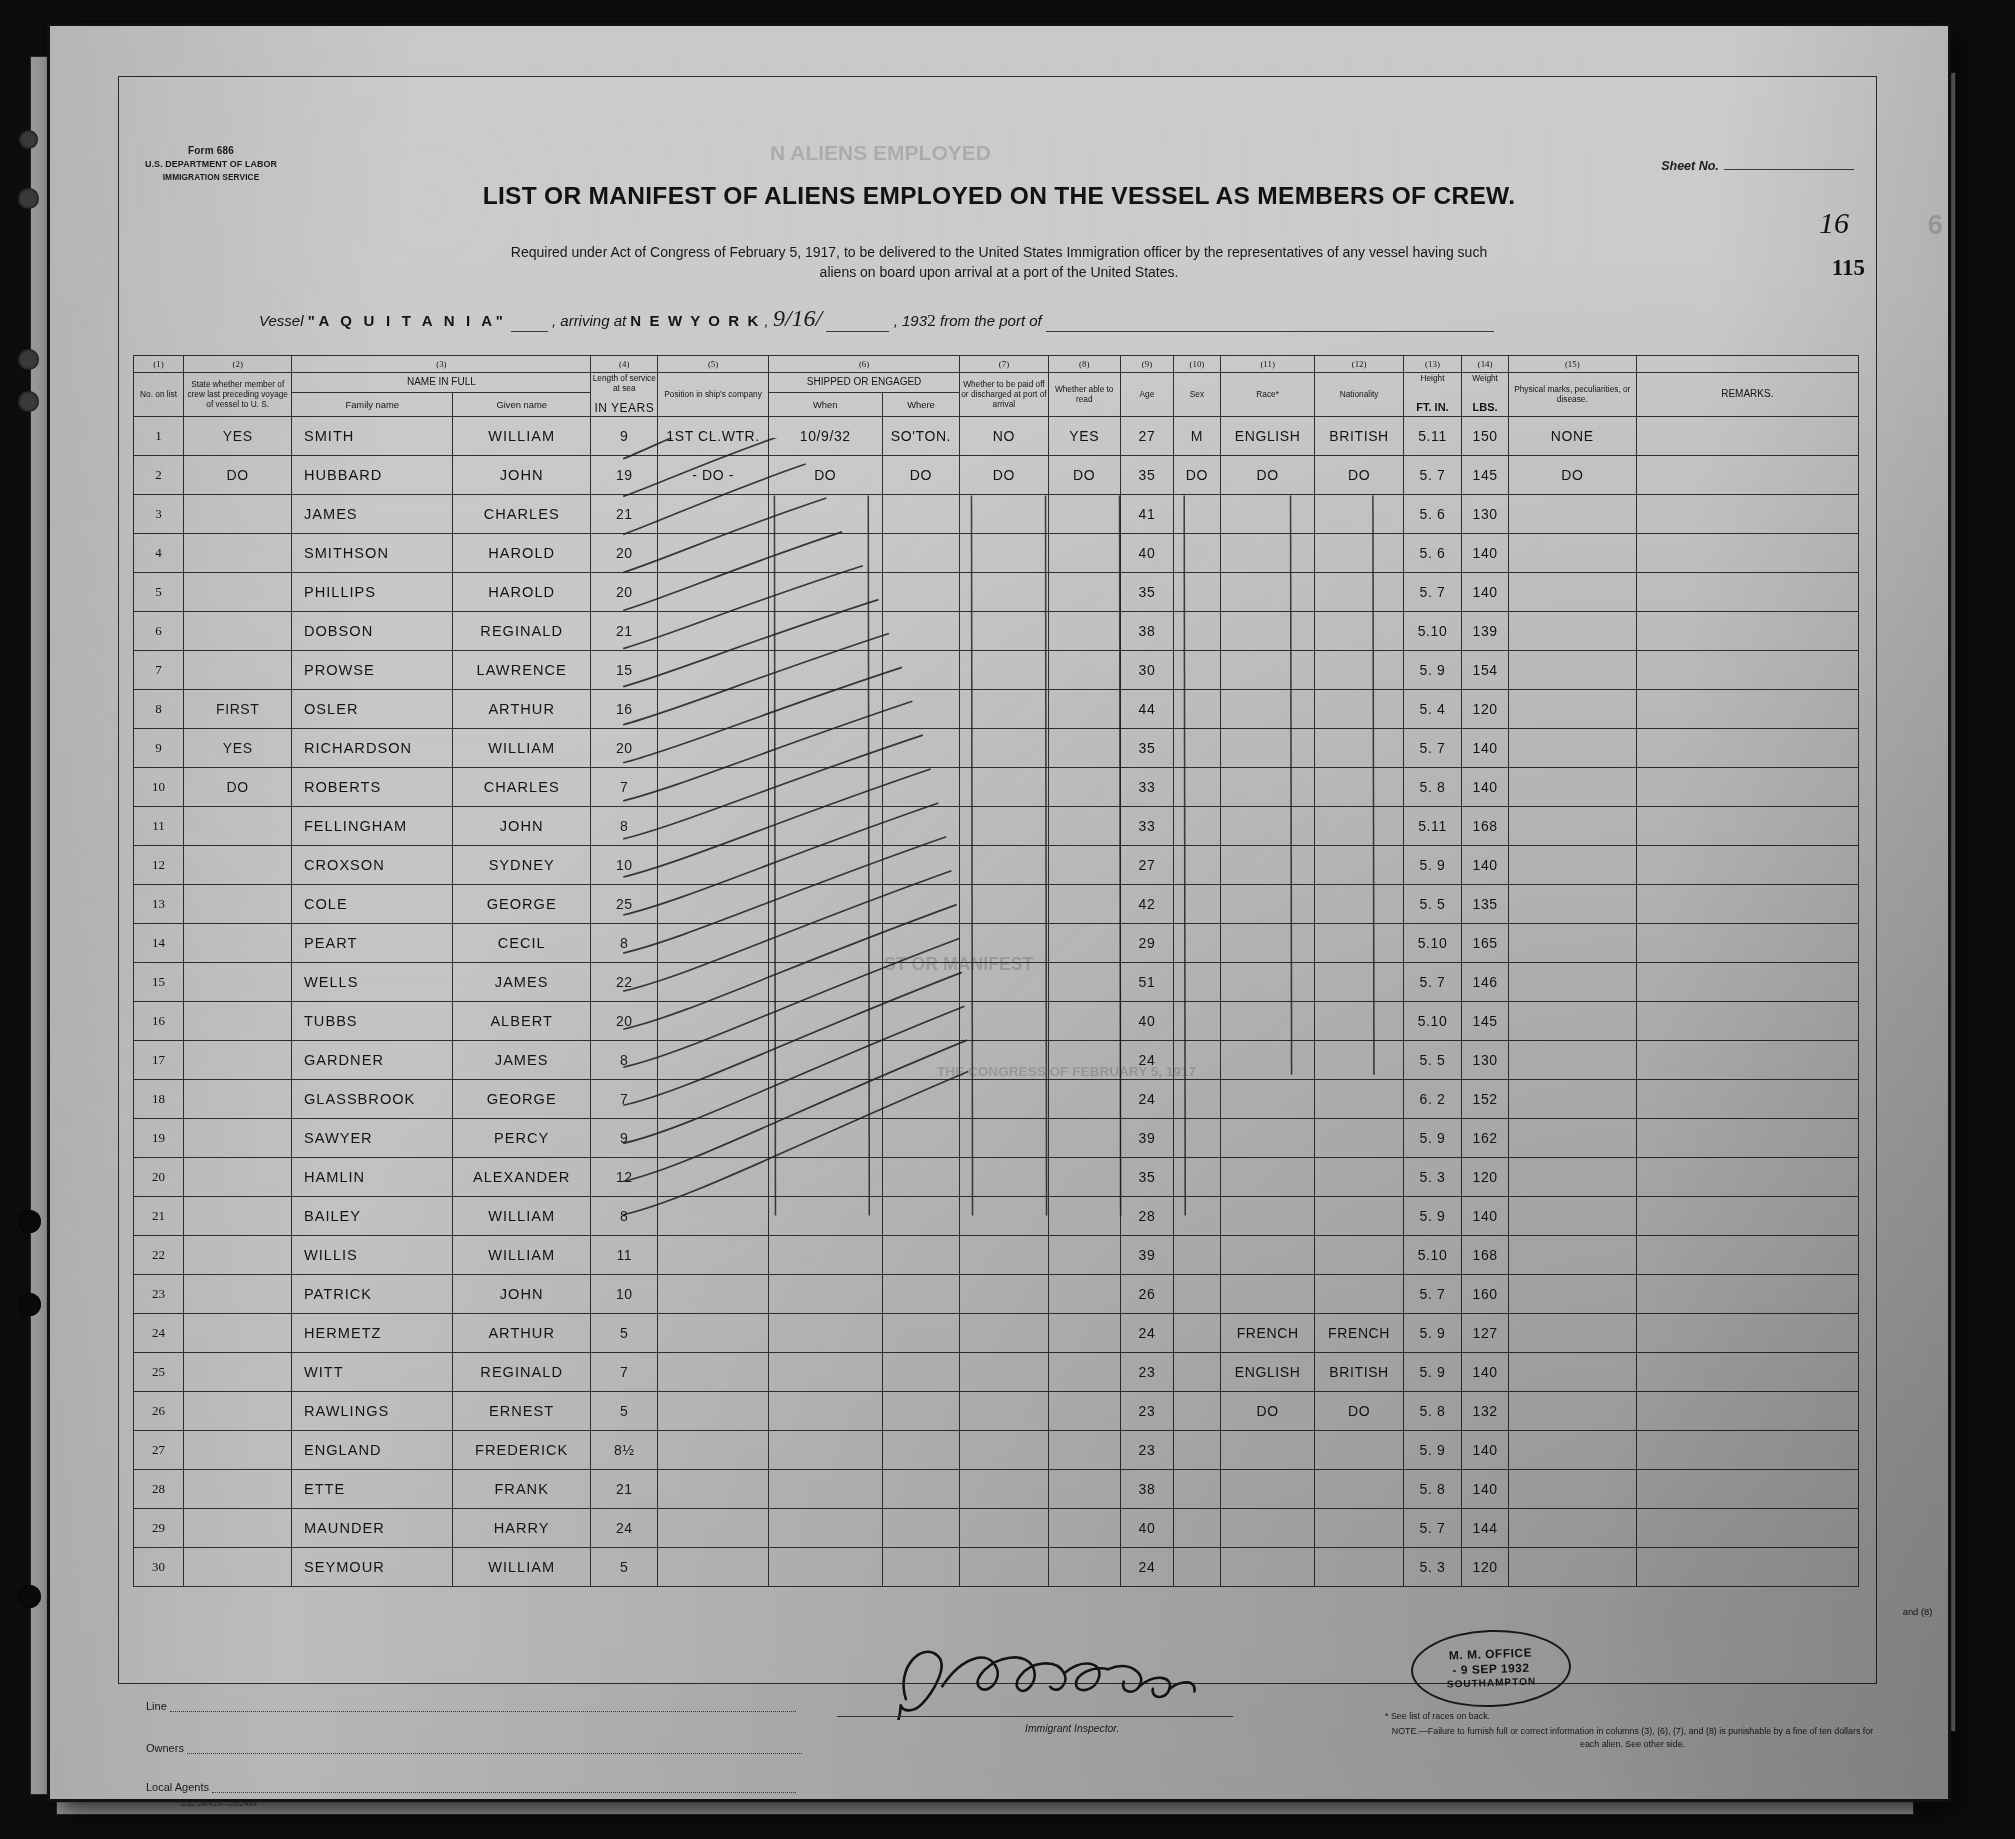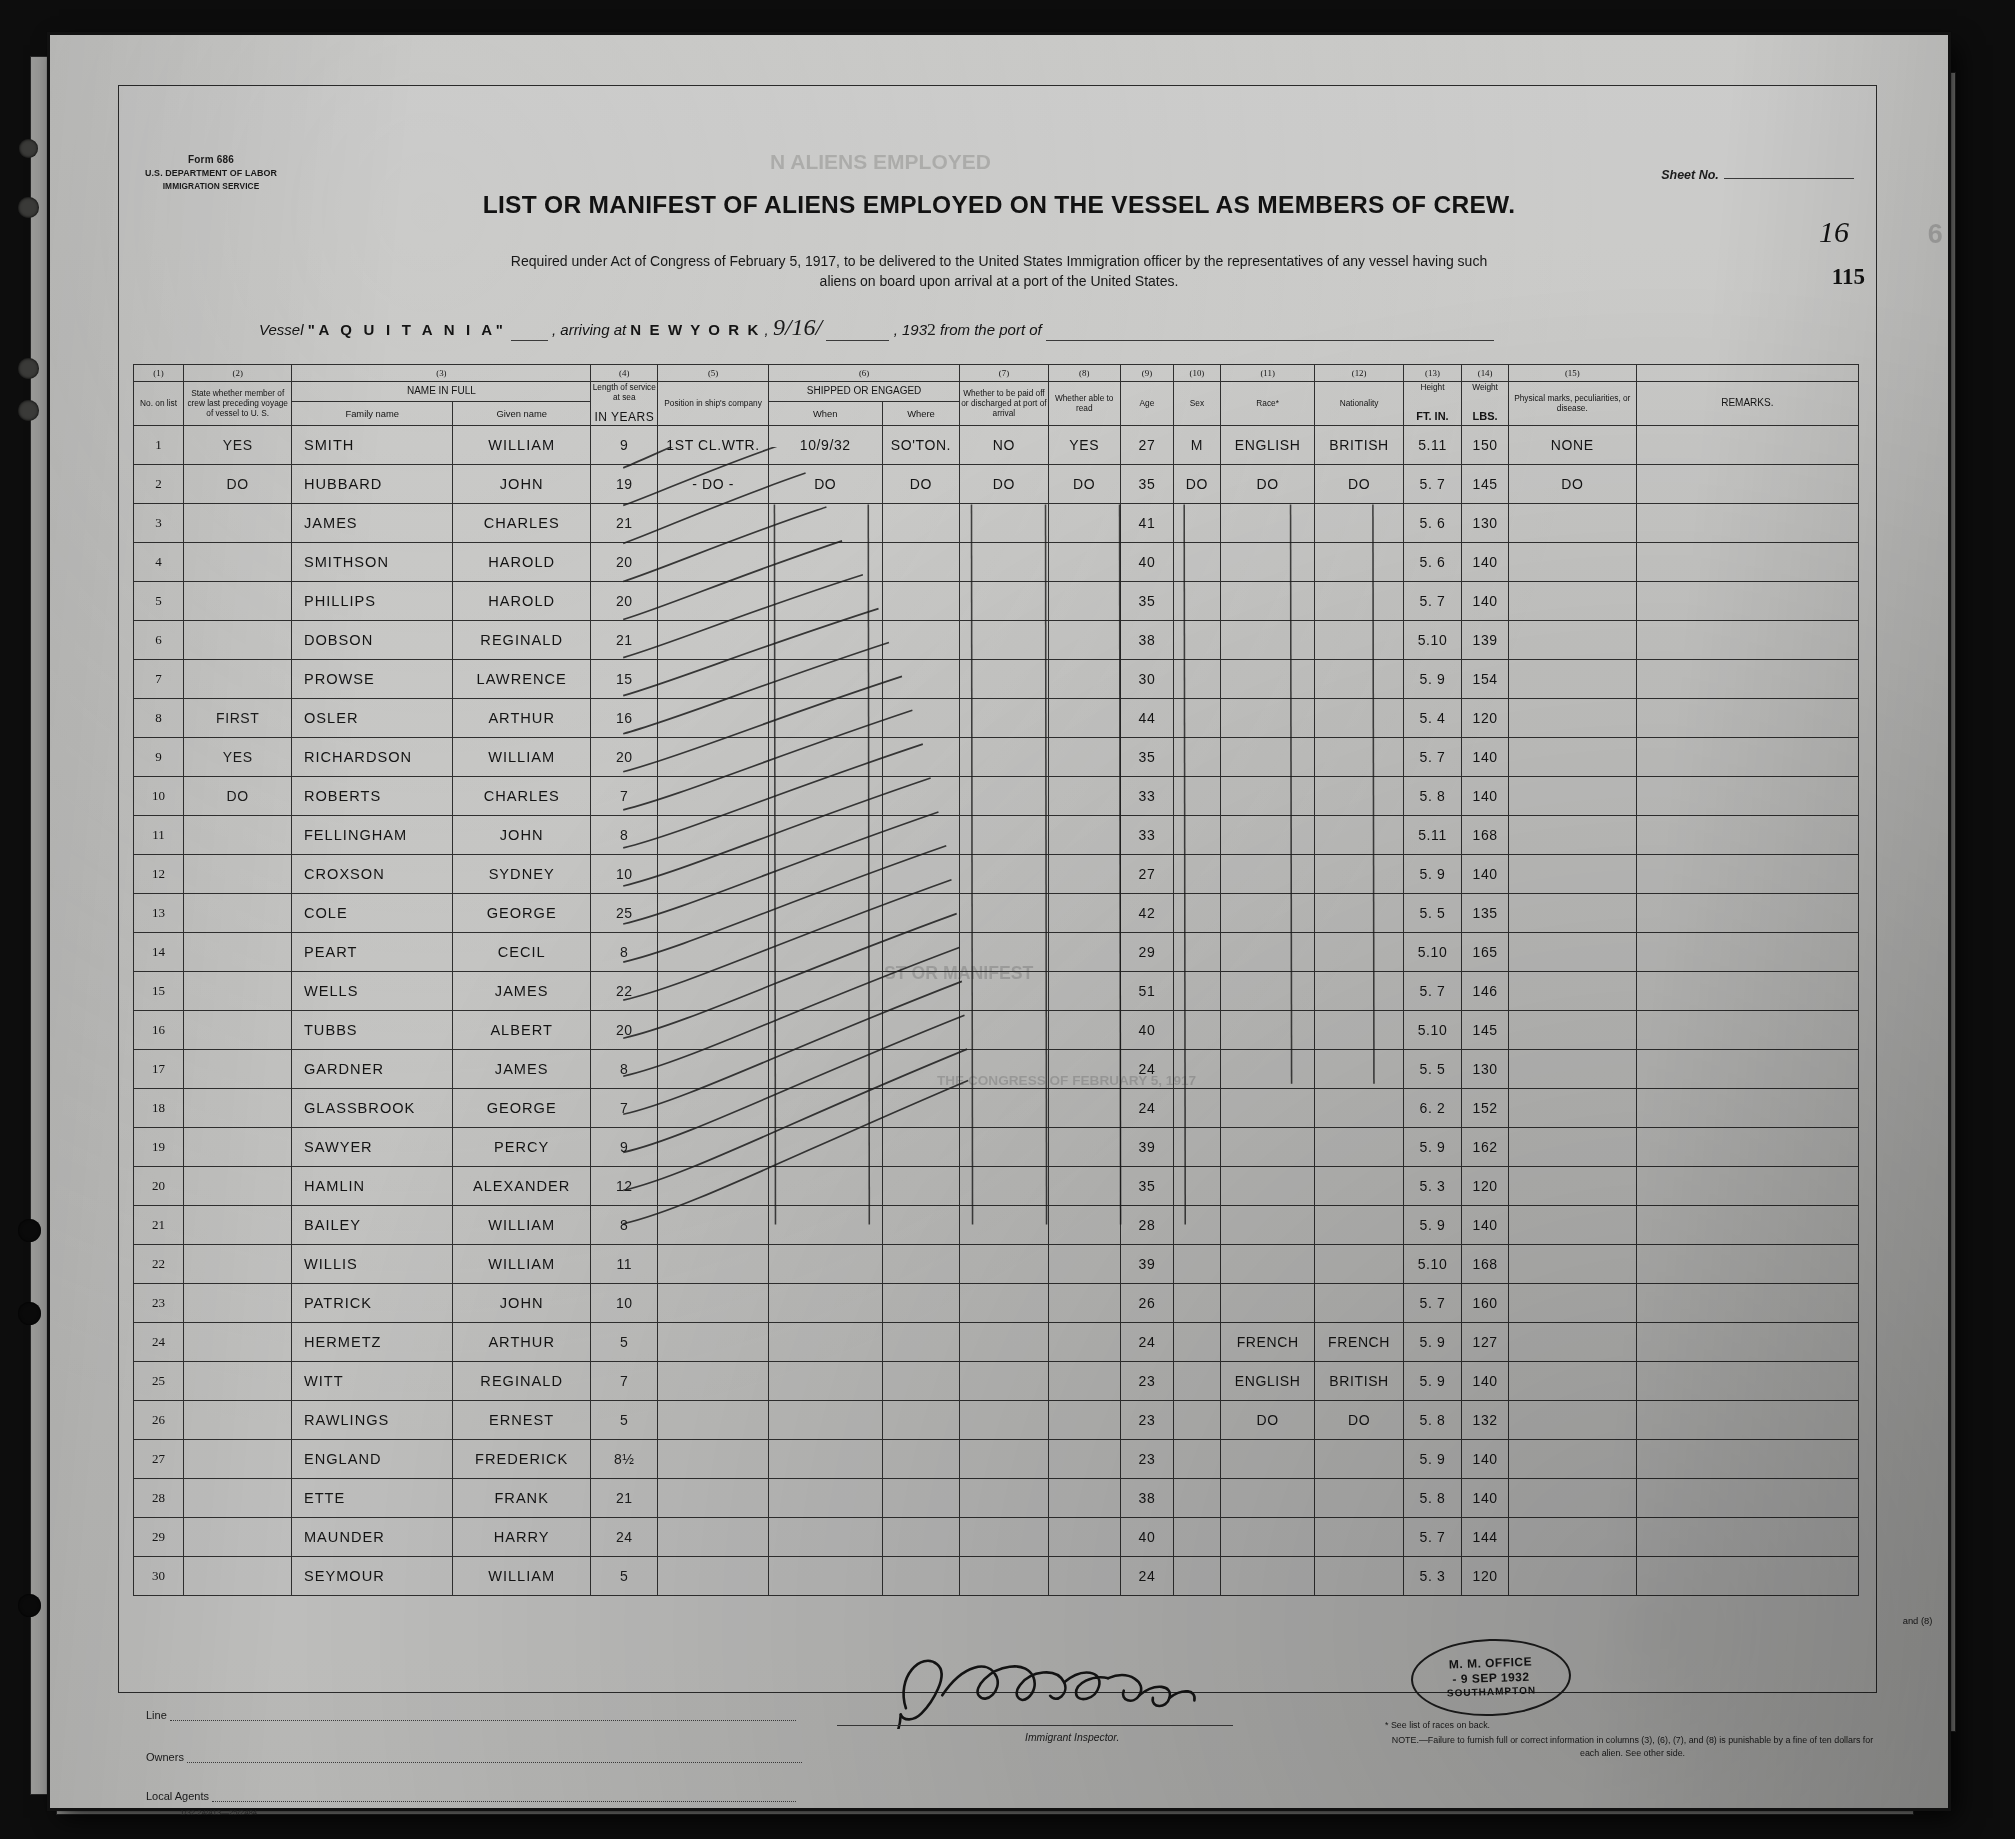--- a/index.html
+++ b/index.html
@@ -2,21 +2,21 @@
 <html style="font-size:8.3px"><head>
 <meta charset="utf-8">
 <style>
   html,body{margin:0;padding:0;background:#000;}
   body{width:2015px;height:1840px;font-family:"Liberation Sans",sans-serif;overflow:hidden;}
 
   .scan{position:relative;width:2015px;height:1840px;background:#0d0d0d;}
 
   
   .page{
-    position:absolute;left:50px;top:35px;width:1898px;height:1773px;
+    position:absolute;left:50px;top:26px;width:1898px;height:1773px;
     background:linear-gradient(180deg,#c9c9c7 0%,#c3c3c1 35%,#bdbdbb 70%,#b6b6b4 100%);
     box-shadow:0 0 0 3.1px #111, 9.4px 10.4px 24px rgba(0,0,0,.8);
   }
   .page::after{
     content:"";position:absolute;inset:0;pointer-events:none;
     background:
       radial-gradient(ellipse at 20% 10%, rgba(255,255,255,.12), rgba(0,0,0,0) 55%),
       radial-gradient(ellipse at 85% 90%, rgba(0,0,0,.22), rgba(0,0,0,0) 60%),
       linear-gradient(95deg, rgba(0,0,0,.10) 0%, rgba(0,0,0,0) 18%, rgba(0,0,0,0) 82%, rgba(0,0,0,.16) 100%);
     mix-blend-mode:multiply;

